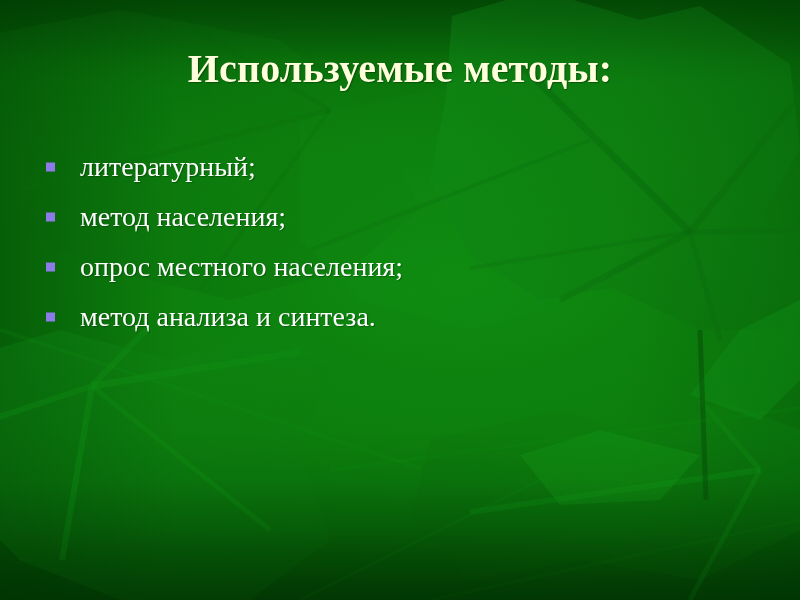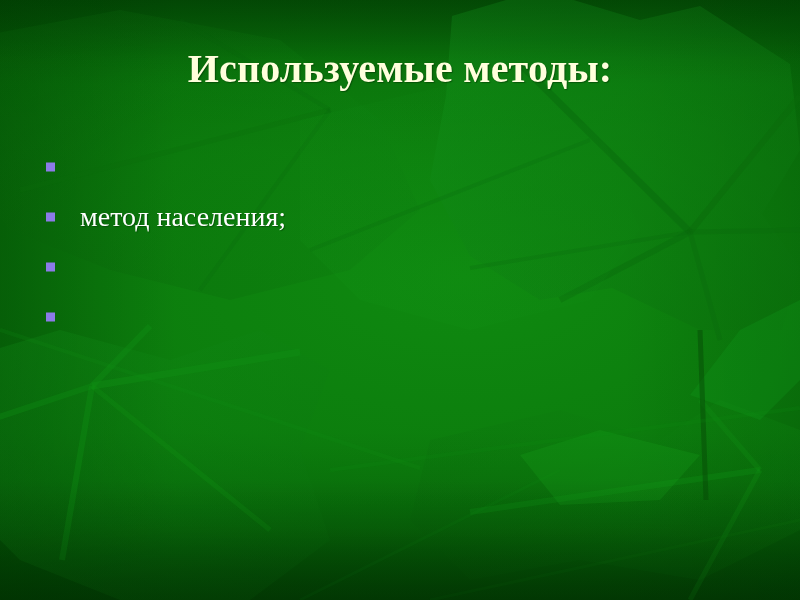--- a/index.html
+++ b/index.html
@@ -202,30 +202,33 @@
   <div class="bg-tint"></div>
 
   <div class="content">
 
     <div class="slide-title">Используемые методы:</div>
 
     <ul class="bullet-list">
 
       <li class="bullet-item">
         <span class="bullet-marker"></span>
+        <span class="bullet-text">литературный;</span>
       </li>
 
       <li class="bullet-item">
         <span class="bullet-marker"></span>
         <span class="bullet-text">метод населения;</span>
       </li>
 
       <li class="bullet-item">
         <span class="bullet-marker"></span>
-      </li>
-
-      <li class="bullet-item">
-        <span class="bullet-marker"></span>
+        <span class="bullet-text">опрос местного населения;</span>
+      </li>
+
+      <li class="bullet-item">
+        <span class="bullet-marker"></span>
+        <span class="bullet-text">метод анализа и синтеза.</span>
       </li>
 
     </ul>
   </div>
 </div>
 
 </body></html>

